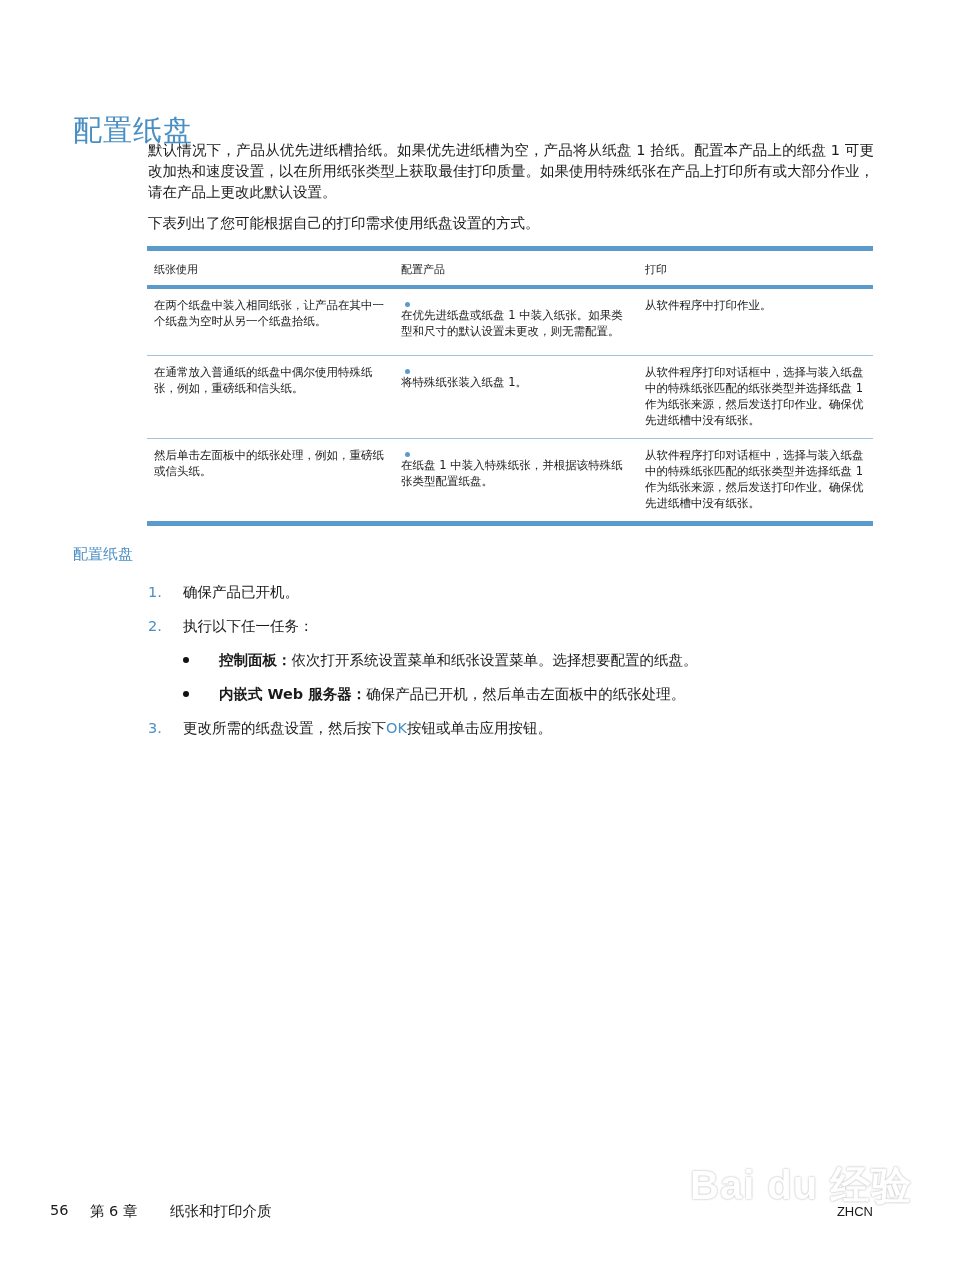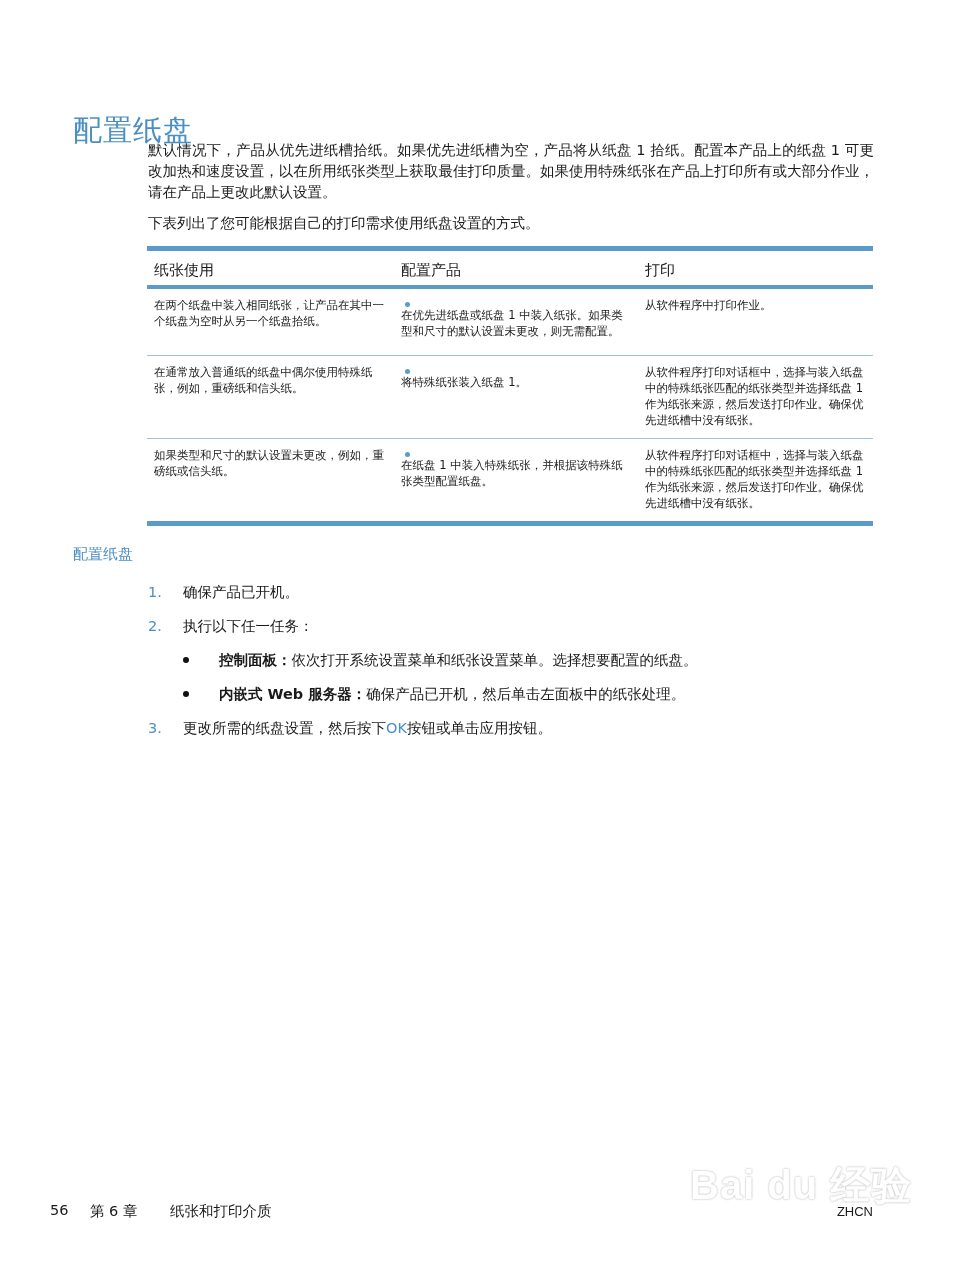--- a/index.html
+++ b/index.html
@@ -17,21 +17,21 @@
       font-size: 14.5px; line-height: 21px; text-align: justify;
     }
     .intro p { margin: 0 0 10px 0; }
     .table-wrap {
       position: absolute; left: 147px; top: 246px; width: 726px;
     }
     table { width: 100%; border-collapse: collapse; font-size: 11.5px; line-height: 16px; }
     thead th {
       text-align: left; font-weight: normal; padding: 11px 7px 7px 7px;
       border-top: 5px solid #5b9bcb; border-bottom: 4px solid #5b9bcb;
-      font-size: 15px;
+      font-size: 11px;
     }
     tbody td { vertical-align: top; padding: 8px 7px 10px 7px; border-bottom: 1px solid #9fc3dd; }
     tbody tr:last-child td { border-bottom: 5px solid #5b9bcb; }
     .row1 td { height: 48px; }
     .row2 td { height: 64px; }
     .row3 td { height: 64px; }
     .c1 { width: 233px; }
     .c2 { width: 230px; }
     .c2 .cell-inner { display: flex; flex-direction: column; }
     .bullet-dot {
@@ -104,21 +104,21 @@
         <td class="c1">在通常放入普通纸的纸盘中偶尔使用特殊纸张，例如，重磅纸和信头纸。</td>
         <td class="c2">
           <div class="cell-inner">
             <span class="bullet-dot"></span>
             <span>将特殊纸张装入纸盘 1。</span>
           </div>
         </td>
         <td>从软件程序打印对话框中，选择与装入纸盘中的特殊纸张匹配的纸张类型并选择纸盘 1 作为纸张来源，然后发送打印作业。确保优先进纸槽中没有纸张。</td>
       </tr>
       <tr class="row3">
-        <td class="c1">如果类型和尺寸的默认设置未更改，例如，重磅纸或信头纸。</td>
+        <td class="c1">然后单击左面板中的纸张处理，例如，重磅纸或信头纸。</td>
         <td class="c2">
           <div class="cell-inner">
             <span class="bullet-dot"></span>
             <span>在纸盘 1 中装入特殊纸张，并根据该特殊纸张类型配置纸盘。</span>
           </div>
         </td>
         <td>从软件程序打印对话框中，选择与装入纸盘中的特殊纸张匹配的纸张类型并选择纸盘 1 作为纸张来源，然后发送打印作业。确保优先进纸槽中没有纸张。</td>
       </tr>
     </tbody>
   </table>

